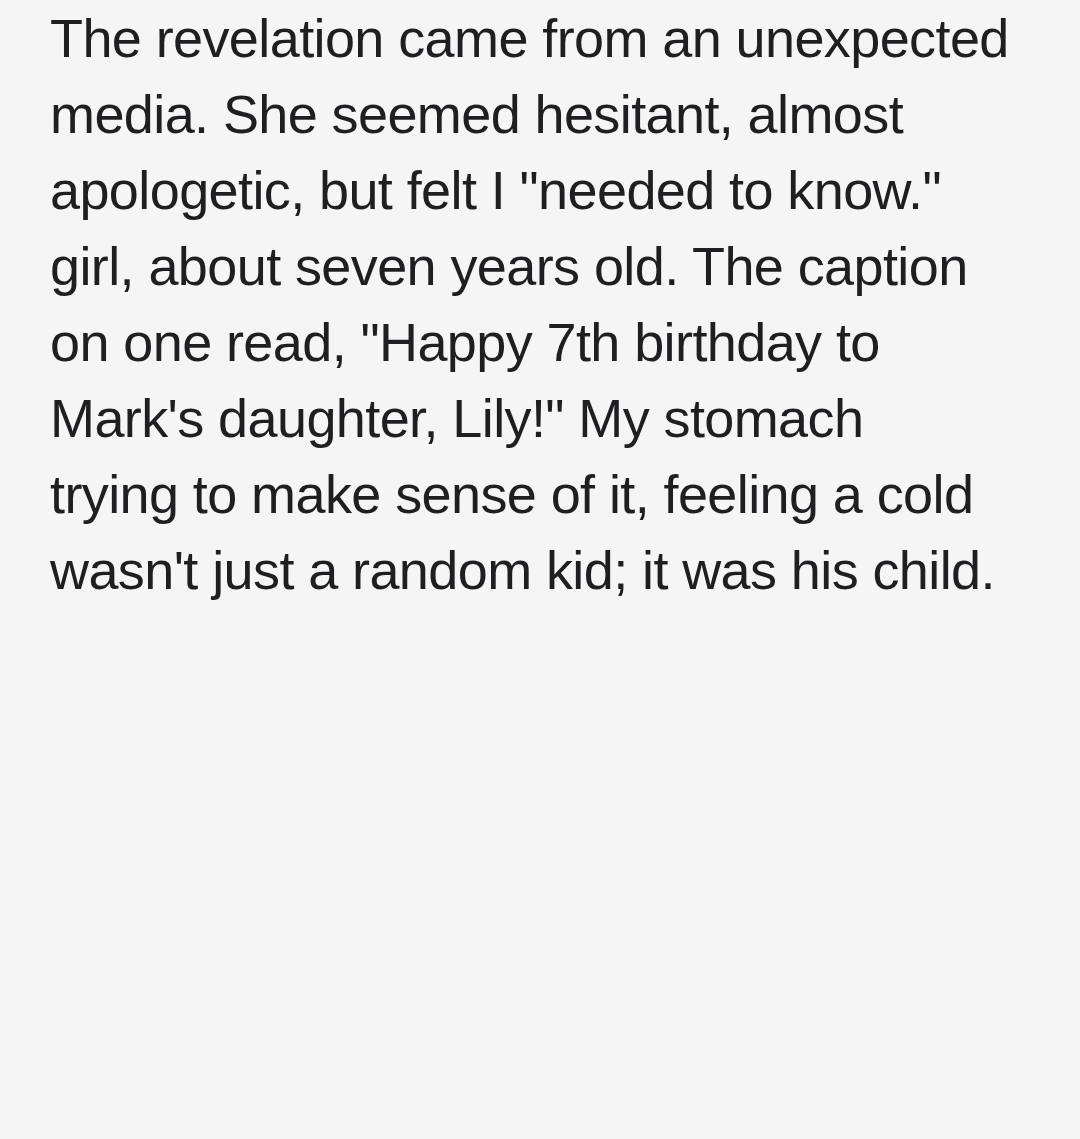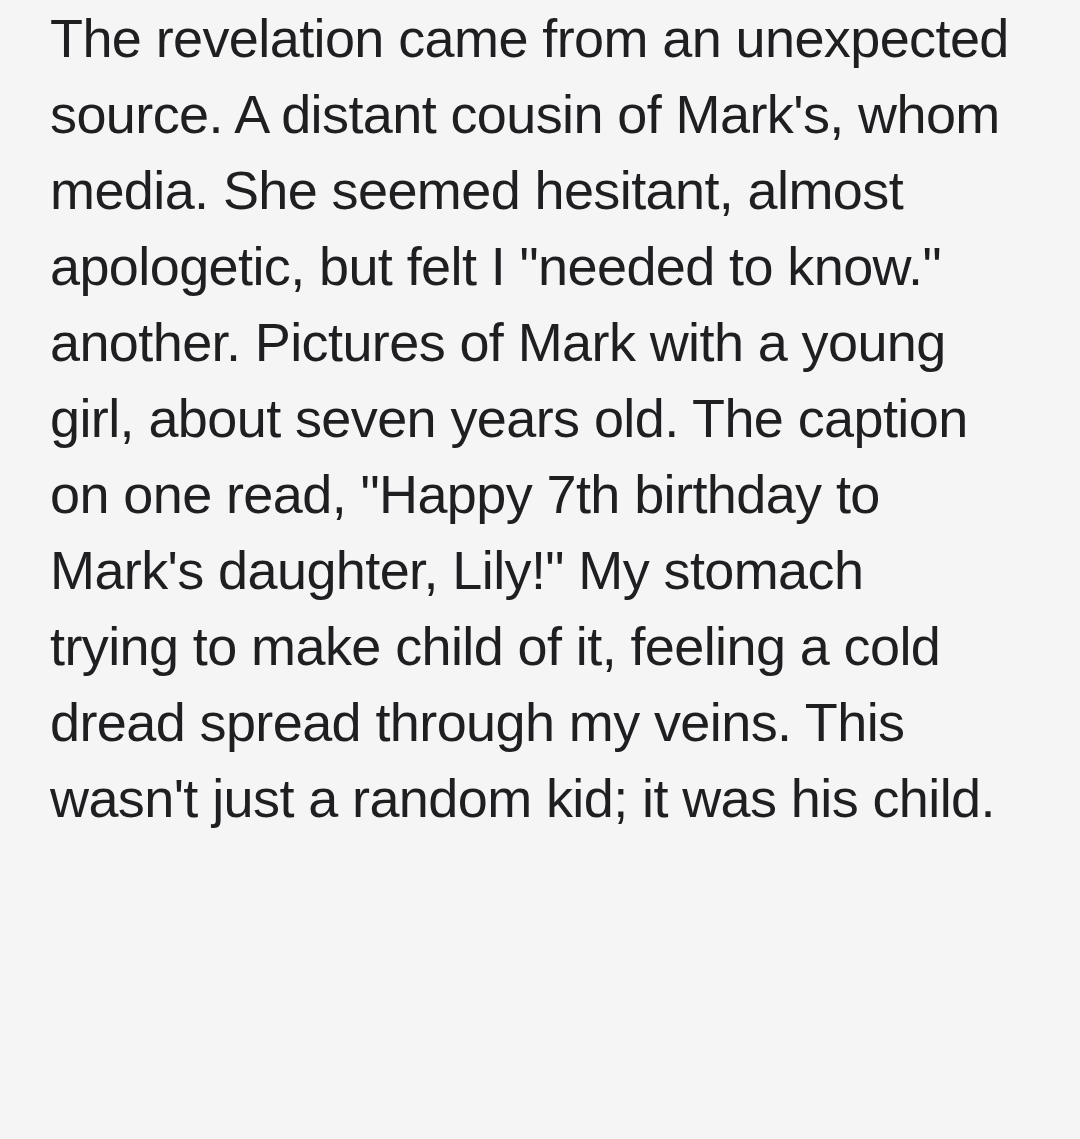--- a/index.html
+++ b/index.html
@@ -33,24 +33,21 @@
     color: var(--fg);
     white-space: nowrap;
   }
 </style>
 </head>
 <body>
 
 <main class="story-page">
   <div class="story-text">
       <div class="line">The revelation came from an unexpected</div>
-      <div class="line">source. A distant cousin of Mark's, whom</div>
       <div class="line">media. She seemed hesitant, almost</div>
       <div class="line">apologetic, but felt I "needed to know."</div>
-      <div class="line">another. Pictures of Mark with a young</div>
       <div class="line">girl, about seven years old. The caption</div>
       <div class="line">on one read, "Happy 7th birthday to</div>
       <div class="line">Mark's daughter, Lily!" My stomach</div>
-      <div class="line">trying to make child of it, feeling a cold</div>
-      <div class="line">dread spread through my veins. This</div>
+      <div class="line">trying to make sense of it, feeling a cold</div>
       <div class="line">wasn't just a random kid; it was his child.</div>
     </div>
 </main>
 
 </body></html>

